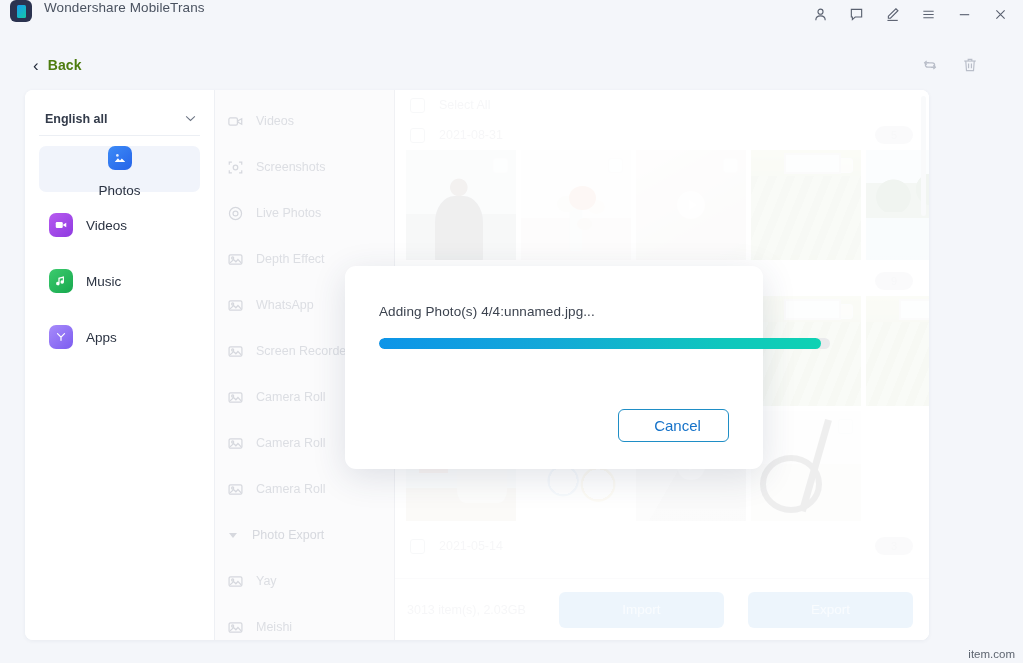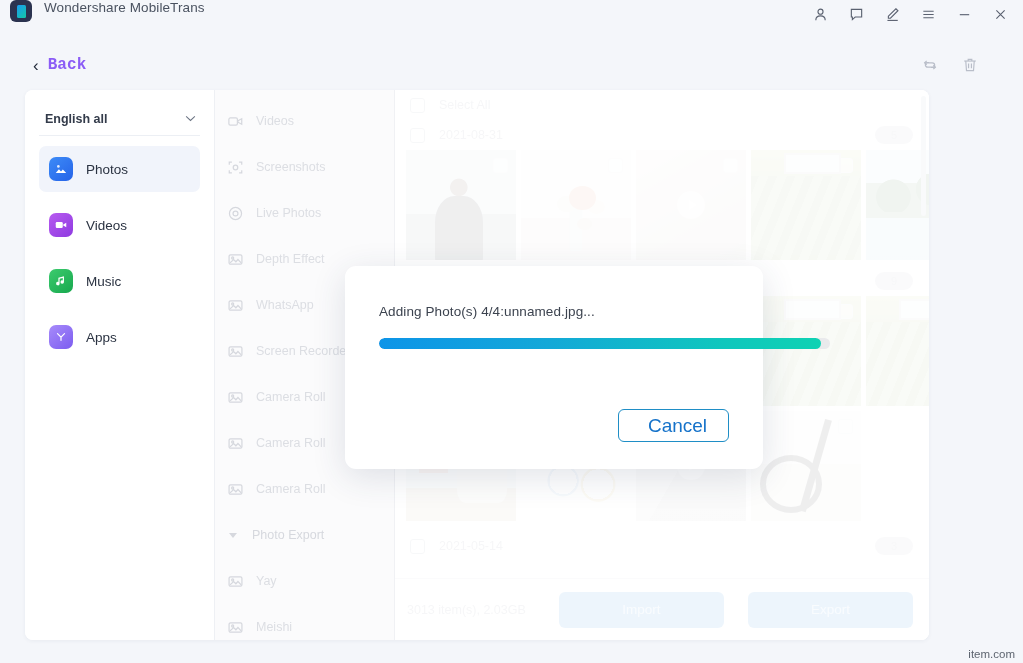--- a/index.html
+++ b/index.html
@@ -51,21 +51,21 @@
   
   .backbar {
     position: absolute; top: 40px; left: 0; width: 1023px; height: 50px;
     display: flex; align-items: center;
   }
   .back-btn {
     display: flex; align-items: center; gap: 9px;
     margin-left: 33px; color: #1f2737;
   }
   .back-chevron { font-size: 17px; line-height: 1; color: #1f2737; font-weight: 500; }
-  .back-label { font-size: 16px; font-weight: bold; color: #8b5cf6; letter-spacing: .1px; font-family: Liberation Mono, monospace; }
+  .back-label { font-size: 14px; font-weight: bold; color: #4d7c0f; letter-spacing: .1px; }
   .backbar-tools {
     margin-left: auto; display: flex; align-items: center; gap: 22px;
     padding-right: 44px;
   }
   .tool-ico { color: #b9bec9; display: flex; align-items: center; justify-content: center; }
 
   
   .panel {
     position: absolute; left: 25px; top: 90px;
     width: 904px; height: 550px;
@@ -92,21 +92,21 @@
     margin-bottom: 10px;
   }
   .lang-label { font-size: 12.5px; color: #333b4a; font-weight: bold; }
   .lang-caret { margin-left: auto; color: #6d7584; font-size: 10px; line-height: 1; }
 
   .nav-item {
     height: 46px; display: flex; align-items: center;
     padding: 0 10px; border-radius: 7px; margin-bottom: 10px;
     gap: 13px;
   }
-  .nav-item.active { background: #f1f4fb; }
+  .nav-item.active { background: #f1f4fb; flex-direction: column; }
   .nav-ico {
     width: 24px; height: 24px; border-radius: 7px;
     flex: 0 0 auto;
     display: flex; align-items: center; justify-content: center;
     color: #fff;
   }
   .nav-ico svg { display: block; }
   .nav-text { font-size: 13.5px; color: #2b3342; }
 
   
@@ -300,21 +300,21 @@
   .progress-fill {
     height: 100%; border-radius: 6px;
     background: linear-gradient(90deg, #0d94e8 0%, #13a8d8 38%, #0fc7bd 78%, #0fd2b3 100%);
   }
   .modal-actions {
     position: absolute; right: 34px; bottom: 27px;
   }
   .cancel-btn {
     width: 111px; height: 33px; border-radius: 6px;
     border: 1px solid #1f8ec6; background: #fff;
-    color: #1572c9; font-size: 19px;
+    color: #1572c9; font-size: 15px;
     display: flex; align-items: center; justify-content: center;
     font-weight: 500;
     padding-left: 8px;
   }
 
   
   .watermark {
     position: absolute; right: 8px; bottom: 3px;
     font-size: 11.5px; color: #5e6570;
   }

